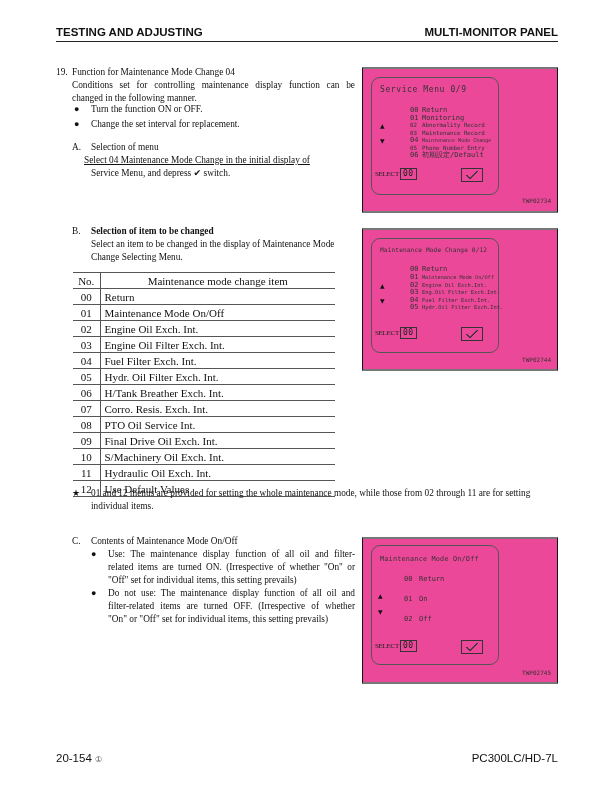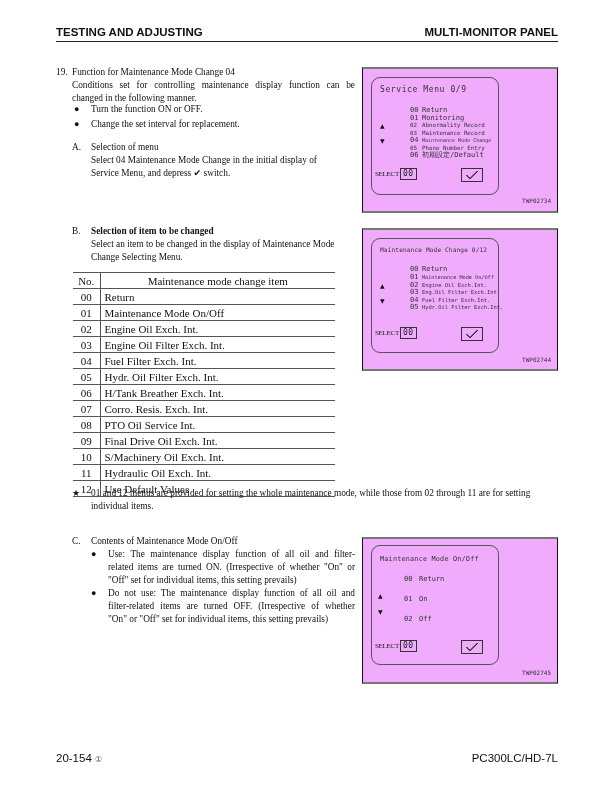--- a/index.html
+++ b/index.html
@@ -7,21 +7,21 @@
   body { position: relative; font-family: "Liberation Serif", serif; color: #111; overflow: hidden; }
 
   .hdr { position: absolute; left: 56px; top: 26px; width: 502px; height: 16px; border-bottom: 1.5px solid #222; font-family: "Liberation Sans", sans-serif; font-weight: bold; font-size: 11.5px; }
   .hdr .l { position: absolute; left: 0; top: 0; }
   .hdr .r { position: absolute; right: 0; top: 0; }
 
   .txt { position: absolute; font-size: 9.3px; line-height: 13px; }
   .bul { position: absolute; font-size: 9px; }
 
   
-  .frame { position: absolute; left: 362px; width: 196px; border-top: 2px solid #777; border-bottom: 2px solid #777; border-left: 1.5px solid #111; border-right: 1.5px solid #111; background: #f0abfc; }
+  .frame { position: absolute; left: 362px; width: 196px; border-top: 2px solid #777; border-bottom: 2px solid #777; border-left: 1.5px solid #111; border-right: 1.5px solid #111; background: #ec4899; }
   .screen { position: absolute; left: 8px; width: 128px; border: 1px solid #555; border-radius: 9px; font-family: "DejaVu Sans Mono", monospace; color: #333; }
   .scr-title { position: absolute; left: 8px; top: 7px; font-size: 8px; letter-spacing: 0.6px; white-space: nowrap; }
   .scr-title.small { font-size: 6.2px; letter-spacing: 0.1px; }
   .scr-row { position: absolute; white-space: nowrap; font-size: 7px; line-height: 7.5px; margin-left: 16px; }
   .scr-row .n { display: inline-block; width: 12px; }
   .scr-row.small { font-size: 5.8px; letter-spacing: 0; }
   .arrow { position: absolute; font-size: 6px; color: #111; font-family: "DejaVu Sans", sans-serif; }
   .select { position: absolute; left: 3px; font-family: "Liberation Serif", serif; font-size: 7px; letter-spacing: -0.3px; display: flex; align-items: center; color: #222; }
   .select .box { margin-left: 1px; border: 1px solid #333; padding: 0 2px; font-family: "DejaVu Sans Mono", monospace; font-size: 8px; line-height: 10px; letter-spacing: 0.5px; }
   .ok { position: absolute; width: 22px; height: 14px; border: 1px solid #333; display: flex; align-items: center; justify-content: center; }
@@ -47,21 +47,21 @@
 <div class="txt" style="left:72px;top:66px;">Function for Maintenance Mode Change 04</div>
 <div class="txt" style="left:72px;top:79px;width:283px;text-align:justify;text-align-last:justify;">Conditions set for controlling maintenance display function can be</div>
 <div class="txt" style="left:72px;top:92px;">changed in the following manner.</div>
 <div class="bul" style="left:74px;top:104px;">●</div>
 <div class="txt" style="left:91px;top:103px;">Turn the function ON or OFF.</div>
 <div class="bul" style="left:74px;top:119px;">●</div>
 <div class="txt" style="left:91px;top:118px;">Change the set interval for replacement.</div>
 
 <div class="txt" style="left:72px;top:141px;">A.</div>
 <div class="txt" style="left:91px;top:141px;">Selection of menu</div>
-<div class="txt" style="left:91px;top:154px;">Select 04 Maintenance Mode Change in the initial display of</div>
+<div class="txt" style="left:84px;top:154px;text-decoration:underline;">Select 04 Maintenance Mode Change in the initial display of</div>
 <div class="txt" style="left:91px;top:167px;">Service Menu, and depress ✔ switch.</div>
 
 <div class="txt" style="left:72px;top:225px;">B.</div>
 <div class="txt" style="left:91px;top:225px;font-weight:bold;">Selection of item to be changed</div>
 <div class="txt" style="left:91px;top:238px;">Select an item to be changed in the display of Maintenance Mode</div>
 <div class="txt" style="left:91px;top:251px;">Change Selecting Menu.</div>
 
 <table class="tbl">
   <tbody>
       <tr>

